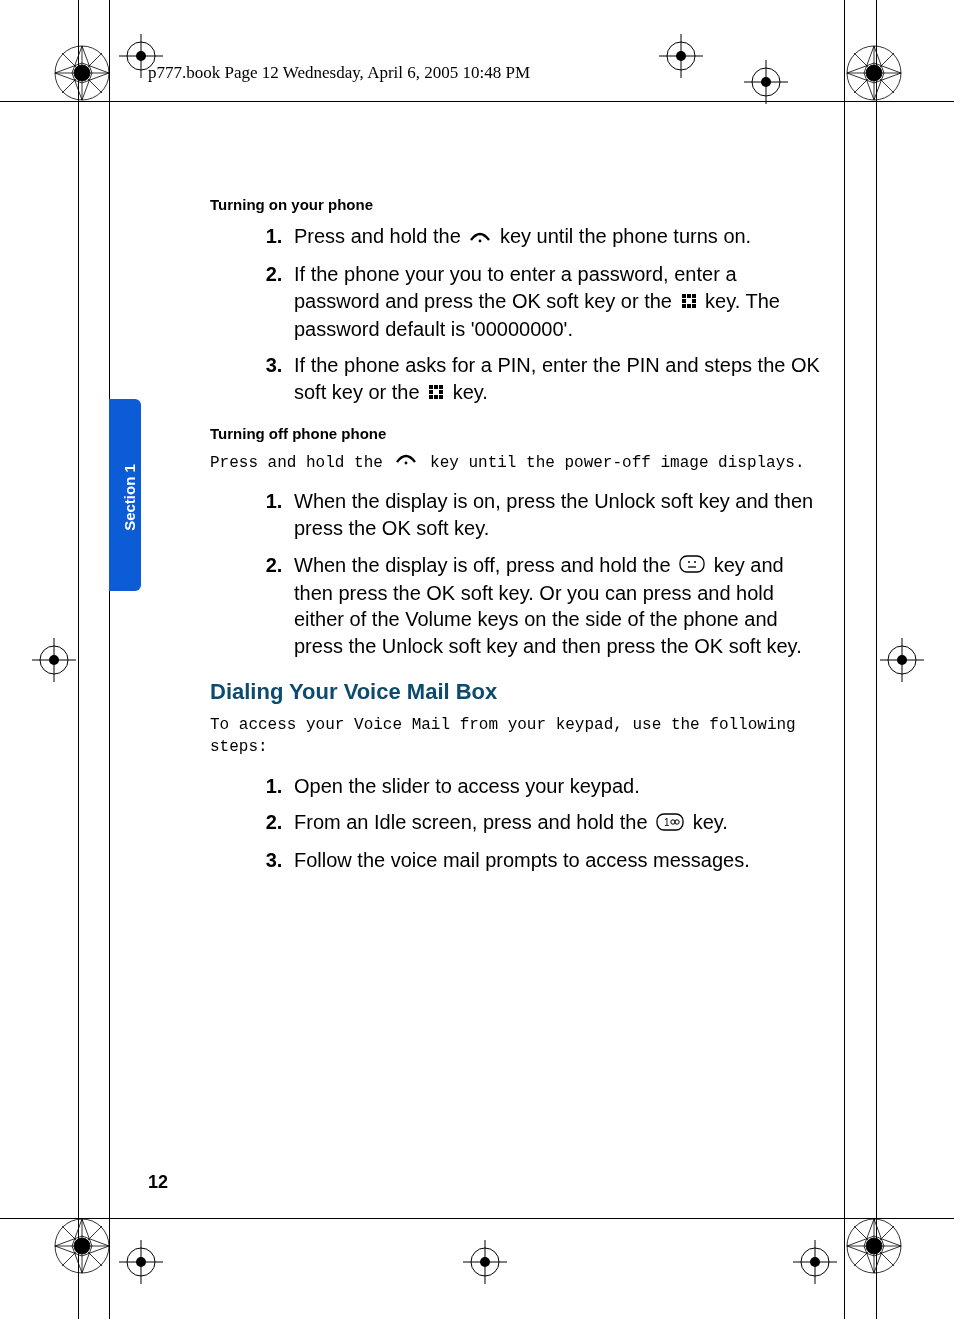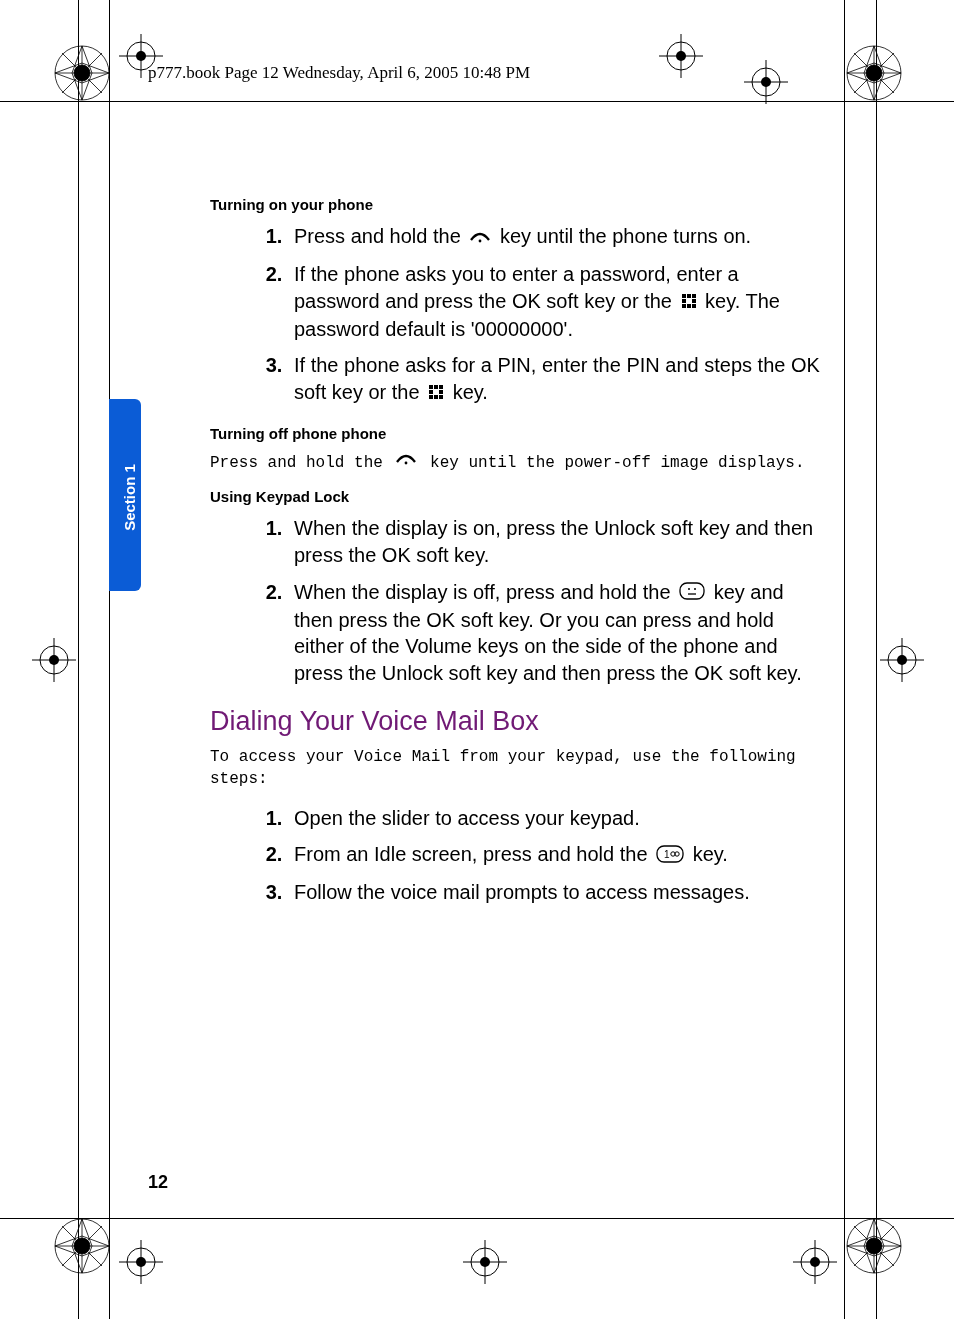--- a/index.html
+++ b/index.html
@@ -77,23 +77,23 @@
     width: 610px;
   }
   .sub-heading {
     font-weight: bold;
     font-size: 15px;
     margin-top: 0;
     margin-bottom: 10px;
     font-family: Arial, Helvetica, sans-serif;
   }
   .main-heading {
-    color: #701a75;
-    font-weight: normal;
-    font-size: 27px;
+    color: #0c4a6e;
+    font-weight: bold;
+    font-size: 22px;
     margin-top: 20px;
     margin-bottom: 10px;
     font-family: Arial, Helvetica, sans-serif;
   }
   .body-serif {
     font-family: Liberation Mono, monospace;
     font-size: 16px;
     line-height: 1.35;
     margin: 6px 0 14px 0;
   }
@@ -305,21 +305,21 @@
 
     <div class="sub-heading">Turning on your phone</div>
     <ol>
       <li>
         <span>Press and hold the </span><span class="phone-icon"><svg width="22" height="14" viewBox="0 0 22 14">
               <path d="M2 10 Q11 -2 20 10" fill="none" stroke="#000" stroke-width="2.3"></path>
               <circle cx="11" cy="11" r="1.4" fill="#000"></circle>
             </svg></span><span> key until the phone turns on.</span>
       </li>
       <li>
-        <span>If the phone asks you to enter a password, enter a password and press the </span><span class="b">OK</span><span> soft key or the </span><span class="grid-icon"><svg width="16" height="16" viewBox="0 0 16 16">
+        <span>If the phone your you to enter a password, enter a password and press the </span><span class="b">OK</span><span> soft key or the </span><span class="grid-icon"><svg width="16" height="16" viewBox="0 0 16 16">
               <rect x="1" y="1" width="4" height="4" fill="#000"></rect>
               <rect x="6" y="1" width="4" height="4" fill="#000"></rect>
               <rect x="11" y="1" width="4" height="4" fill="#000"></rect>
               <rect x="1" y="6" width="4" height="4" fill="#000"></rect>
               <rect x="11" y="6" width="4" height="4" fill="#000"></rect>
               <rect x="1" y="11" width="4" height="4" fill="#000"></rect>
               <rect x="6" y="11" width="4" height="4" fill="#000"></rect>
               <rect x="11" y="11" width="4" height="4" fill="#000"></rect>
             </svg></span><span> key. The password default is '00000000'.</span>
       </li>
@@ -338,21 +338,20 @@
     </ol>
 
     <div class="sub-heading">Turning off phone phone</div>
     <p class="body-serif">
       <span>Press and hold the </span><span class="phone-icon"><svg width="22" height="14" viewBox="0 0 22 14">
             <path d="M2 10 Q11 -2 20 10" fill="none" stroke="#000" stroke-width="2.3"></path>
             <circle cx="11" cy="11" r="1.4" fill="#000"></circle>
           </svg></span><span> key until the power-off image displays.</span>
     </p>
 
-    <div class="sub-heading">Using Keypad Lock</div>
     <ol>
       <li>
         <span>When the display is on, press the </span><span class="b">Unlock</span><span> soft key and then press the </span><span class="b">OK</span><span> soft key.</span>
       </li>
       <li>
         <span>When the display is off, press and hold the </span><span class="key-icon"><svg width="26" height="18" viewBox="0 0 26 18">
               <rect x="1" y="1" width="24" height="16" rx="7" fill="none" stroke="#000" stroke-width="1.3"></rect>
               <circle cx="10" cy="7" r="1" fill="#000"></circle>
               <circle cx="16" cy="7" r="1" fill="#000"></circle>
               <line x1="9" y1="12" x2="17" y2="12" stroke="#000" stroke-width="1.3"></line>

